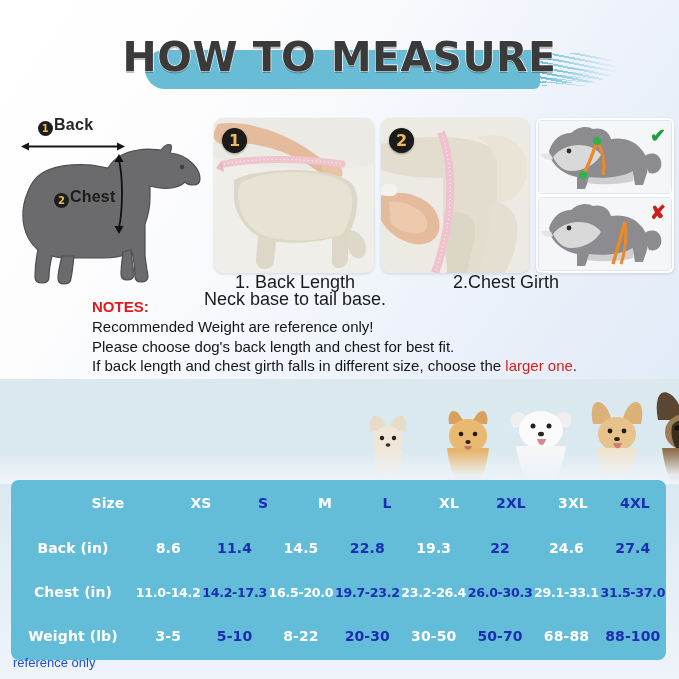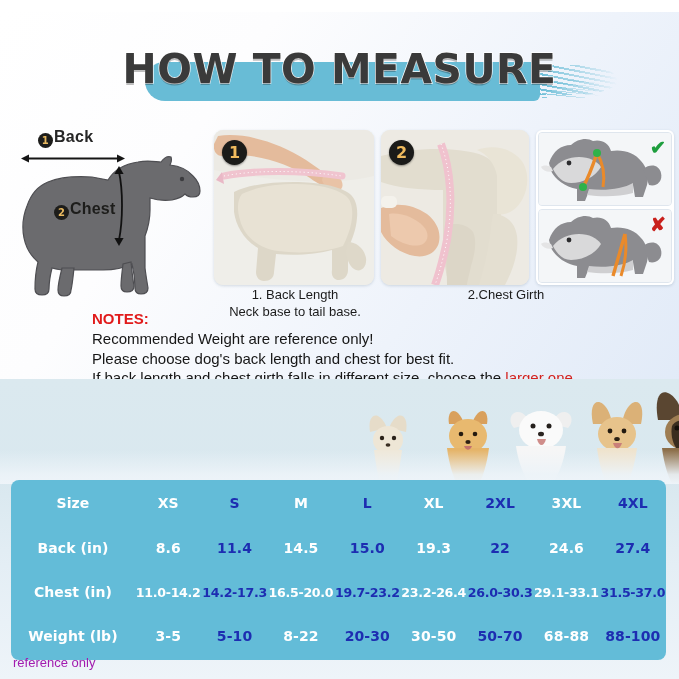--- a/index.html
+++ b/index.html
@@ -5,21 +5,21 @@
   * { margin:0; padding:0; box-sizing:border-box; }
   html,body { width:679px; height:679px; overflow:hidden; }
   body {
     font-family:"Liberation Sans", sans-serif;
     background:#ffffff;
     position:relative;
   }
 
   
   #top-section{
-    position:absolute; left:0; top:12px; width:679px; height:459px;
+    position:absolute; left:0; top:0; width:679px; height:459px;
     background:linear-gradient(125deg,#ffffff 0%,#fdfdfe 28%,#eef3fb 62%,#dfe9f7 100%);
     overflow:hidden;
   }
 
   
   #title-wrap{ position:absolute; left:0; top:34px; width:679px; height:62px; }
   #title-brush{
     position:absolute; left:145px; top:16px; width:395px; height:39px;
     background:#68bcd6; border-radius:19px 4px 6px 20px;
   }
@@ -86,21 +86,21 @@
   }
   .fit-sub{ position:absolute; left:2px; width:134px; height:74px; overflow:hidden;
             border:1px solid #dfe6ee; border-radius:4px; background:#f2f5f8; }
   #fit-good{ top:2px; } #fit-bad{ top:79px; }
   .fit-mark{ position:absolute; right:5px; top:3px; font-size:19px; font-weight:bold; z-index:5; }
   #mark-check{ color:#1e9e3e; }
   #mark-cross{ color:#c9201c; }
 
   
   .caption{
-    position:absolute; text-align:center; font-size:13px; color:#1b1b1b; line-height:17px;
+    position:absolute; text-align:center; font-size:18px; color:#1b1b1b; line-height:17px;
   }
   #caption-1{ left:200px; top:274px; width:190px; }
   #caption-2{ left:400px; top:274px; width:212px; }
 
   
   #notes{ position:absolute; left:92px; top:297px; width:560px; }
   #notes-title{ font-size:15px; font-weight:bold; color:#e11b1b; line-height:20px; }
   .note-line{ font-size:15px; color:#161616; line-height:19.5px; }
   .hl-red{ color:#d3221f; }
 
@@ -116,33 +116,33 @@
     position:absolute; left:0; bottom:0; width:679px; height:34px;
     background:linear-gradient(180deg,rgba(233,241,246,0) 0%,rgba(236,243,248,.92) 72%,#eef4f9 100%);
   }
 
   
   #size-table{
     position:absolute; left:11px; top:101px; width:655px; height:180px;
     background:#63bcd8; border-radius:8px;
   }
   .trow{ display:flex; align-items:center; width:100%; }
-  .trow.header{ height:46px; }
+  .trow.header{ height:46px;padding-left:35px; }
   .trow.data{ height:44px; }
   .cell{
     font-size:14px; font-weight:bold; text-align:center;
     font-family:"DejaVu Sans", sans-serif; letter-spacing:.1px;
   }
   .cell.rowhead{ width:124px; text-align:center; color:#ffffff; font-size:14px; }
   .cell.v{ flex:1 1 0; min-width:0; }
   .c-white{ color:#ffffff; }
   .c-blue{ color:#1d2db1; }
   .chest-row .cell.v{ font-size:12.6px; letter-spacing:-.3px; }
   #reference-only{
-    position:absolute; left:13px; top:655px; font-size:13px; color:#a21caf;
+    position:absolute; left:13px; top:655px; font-size:13px; color:#1d4ed8;
     line-height:15px; z-index:9;
   }
 </style>
 </head>
 <body>
 
 <div id="top-section">
 
   <div id="title-wrap">
     <div id="title-brush"></div>
@@ -395,21 +395,21 @@
       <div class="cell v c-blue">2XL</div>
       <div class="cell v c-white">3XL</div>
       <div class="cell v c-blue">4XL</div>
     </div>
 
     <div class="trow data">
       <div class="cell rowhead">Back&nbsp;(in)</div>
       <div class="cell v c-white">8.6</div>
       <div class="cell v c-blue">11.4</div>
       <div class="cell v c-white">14.5</div>
-      <div class="cell v c-blue">15.0</div>
+      <div class="cell v c-blue">22.8</div>
       <div class="cell v c-white">19.3</div>
       <div class="cell v c-blue">22</div>
       <div class="cell v c-white">24.6</div>
       <div class="cell v c-blue">27.4</div>
     </div>
 
     <div class="trow data chest-row">
       <div class="cell rowhead">Chest&nbsp;(in)</div>
       <div class="cell v c-white">11.0-14.2</div>
       <div class="cell v c-blue">14.2-17.3</div>

